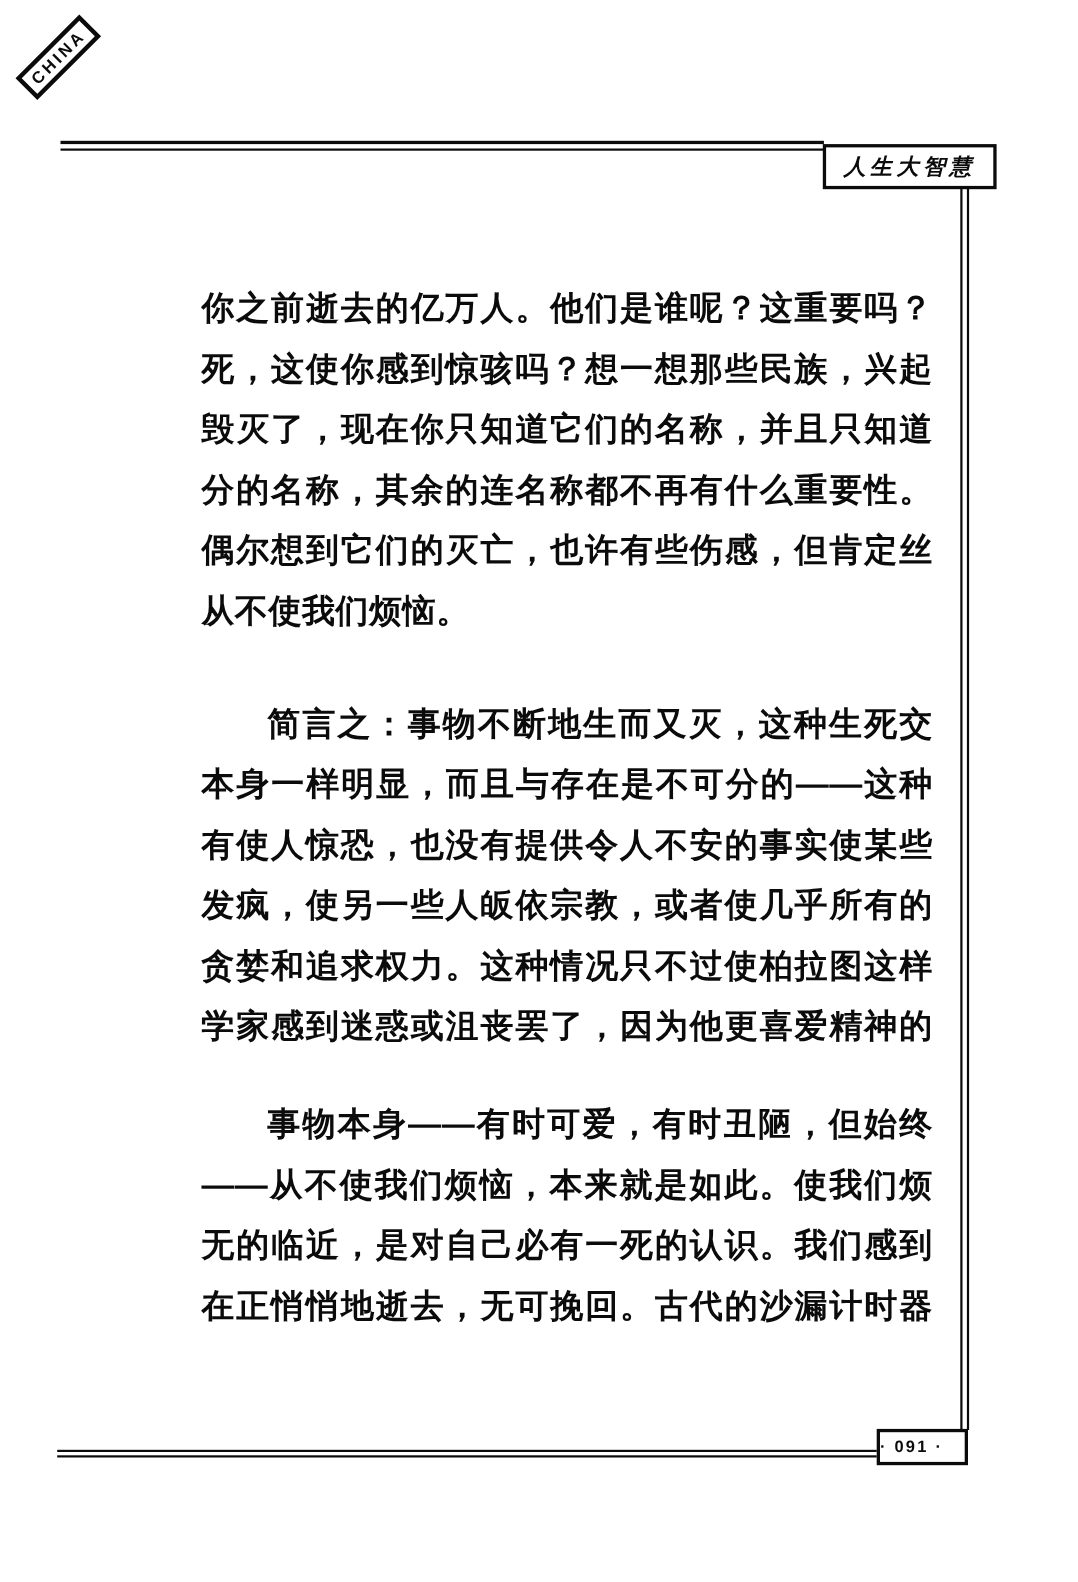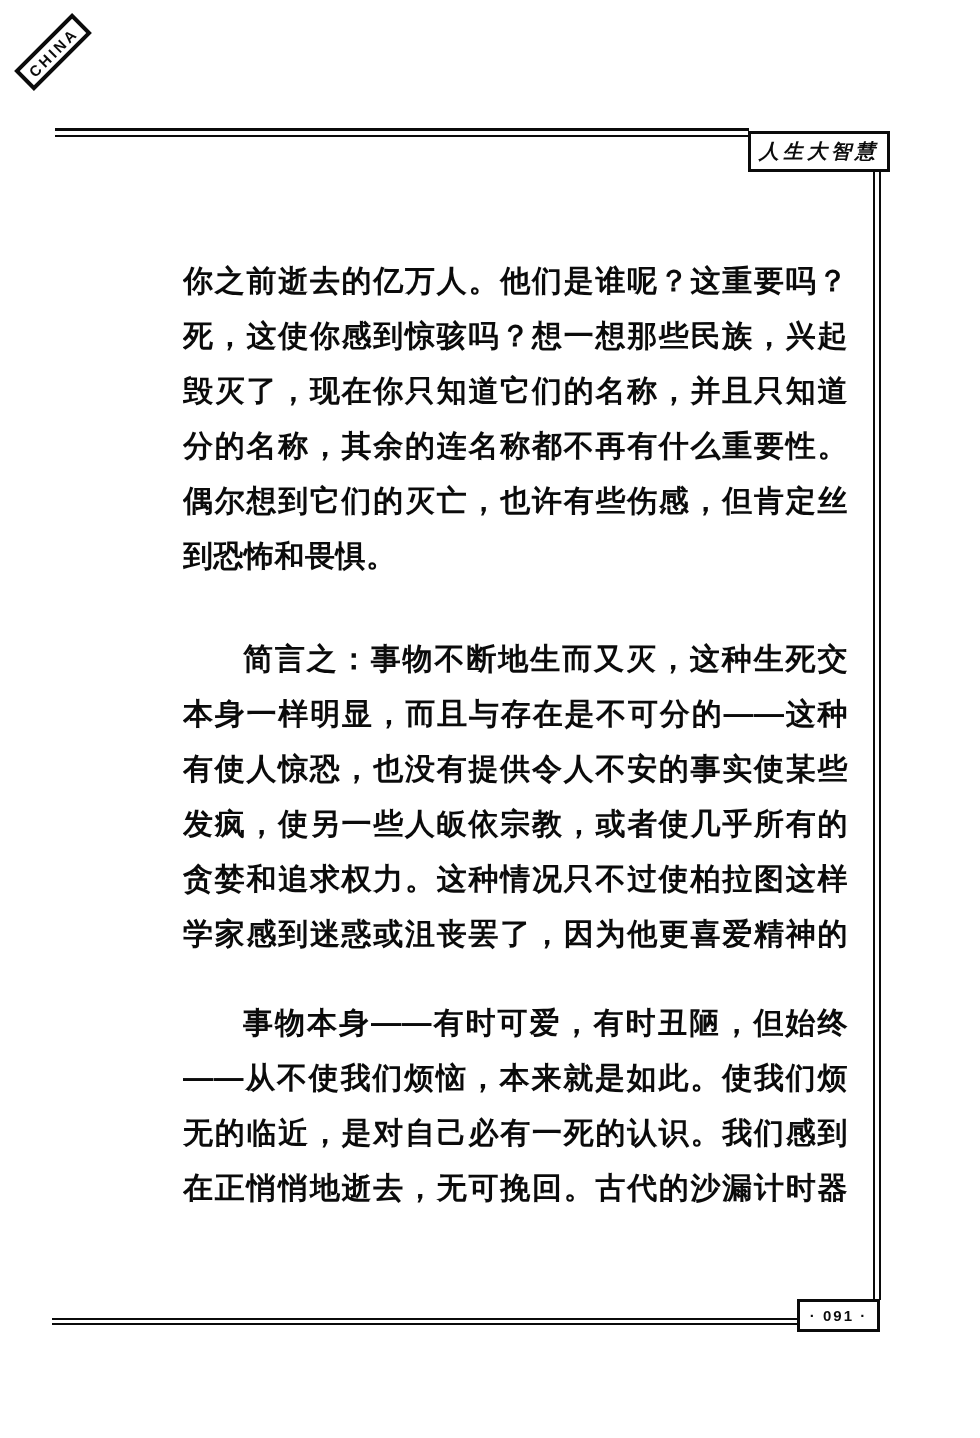--- a/index.html
+++ b/index.html
@@ -51,21 +51,21 @@
     left: 52px; top: 1318px;
     width: 745px; height: 3px;
     border-top: 2px solid var(--ink, #0b0b0b);
     border-bottom: 2px solid var(--ink, #0b0b0b);
   }
 
   
   .title-box {
     position: absolute;
     left: 748px; top: 131px;
-    width: 142px; height: 41px;
+    width: 158px; height: 41px;
     box-sizing: border-box;
     border: 3px solid var(--ink, #0b0b0b);
     display: flex;
     align-items: center;
     justify-content: center;
   }
   .title-box span {
     font-size: 20px;
     font-weight: 700;
     font-style: italic;
@@ -75,21 +75,21 @@
 
   
   .pagenum-box {
     position: absolute;
     left: 797px; top: 1299px;
     width: 83px; height: 33px;
     box-sizing: border-box;
     border: 3px solid var(--ink, #0b0b0b);
     display: flex;
     align-items: center;
-    justify-content: center;
+    justify-content: flex-start;
   }
   .pagenum-box span {
     font-size: 15px;
     font-weight: 700;
     letter-spacing: 2px;
     white-space: nowrap;
   }
 
   
   .bodytext {
@@ -130,21 +130,21 @@
   <div class="rule-right"></div>
 
   <div class="bodytext">
 
     <div class="para para-1">
       <div class="line">你之前逝去的亿万人。他们是谁呢？这重要吗？人必有一</div>
       <div class="line">死，这使你感到惊骇吗？想一想那些民族，兴起了而后又</div>
       <div class="line">毁灭了，现在你只知道它们的名称，并且只知道其中一部</div>
       <div class="line">分的名称，其余的连名称都不再有什么重要性。虽然人们</div>
       <div class="line">偶尔想到它们的灭亡，也许有些伤感，但肯定丝毫不会感</div>
-      <div class="line short">到恐怖和畏惧。</div>
+      <div class="line short">从不使我们烦恼。</div>
     </div>
 
     <div class="para para-2 indent-first">
       <div class="line">简言之：事物不断地生而又灭，这种生死交替与存在</div>
       <div class="line">本身一样明显，而且与存在是不可分的——这种情况并没</div>
       <div class="line">有使人惊恐，也没有提供令人不安的事实使某些人沮丧、</div>
       <div class="line">发疯，使另一些人皈依宗教，或者使几乎所有的人都变得</div>
       <div class="line">贪婪和追求权力。这种情况只不过使柏拉图这样的形而上</div>
       <div class="line">学家感到迷惑或沮丧罢了，因为他更喜爱精神的实在性、</div>
     </div>

